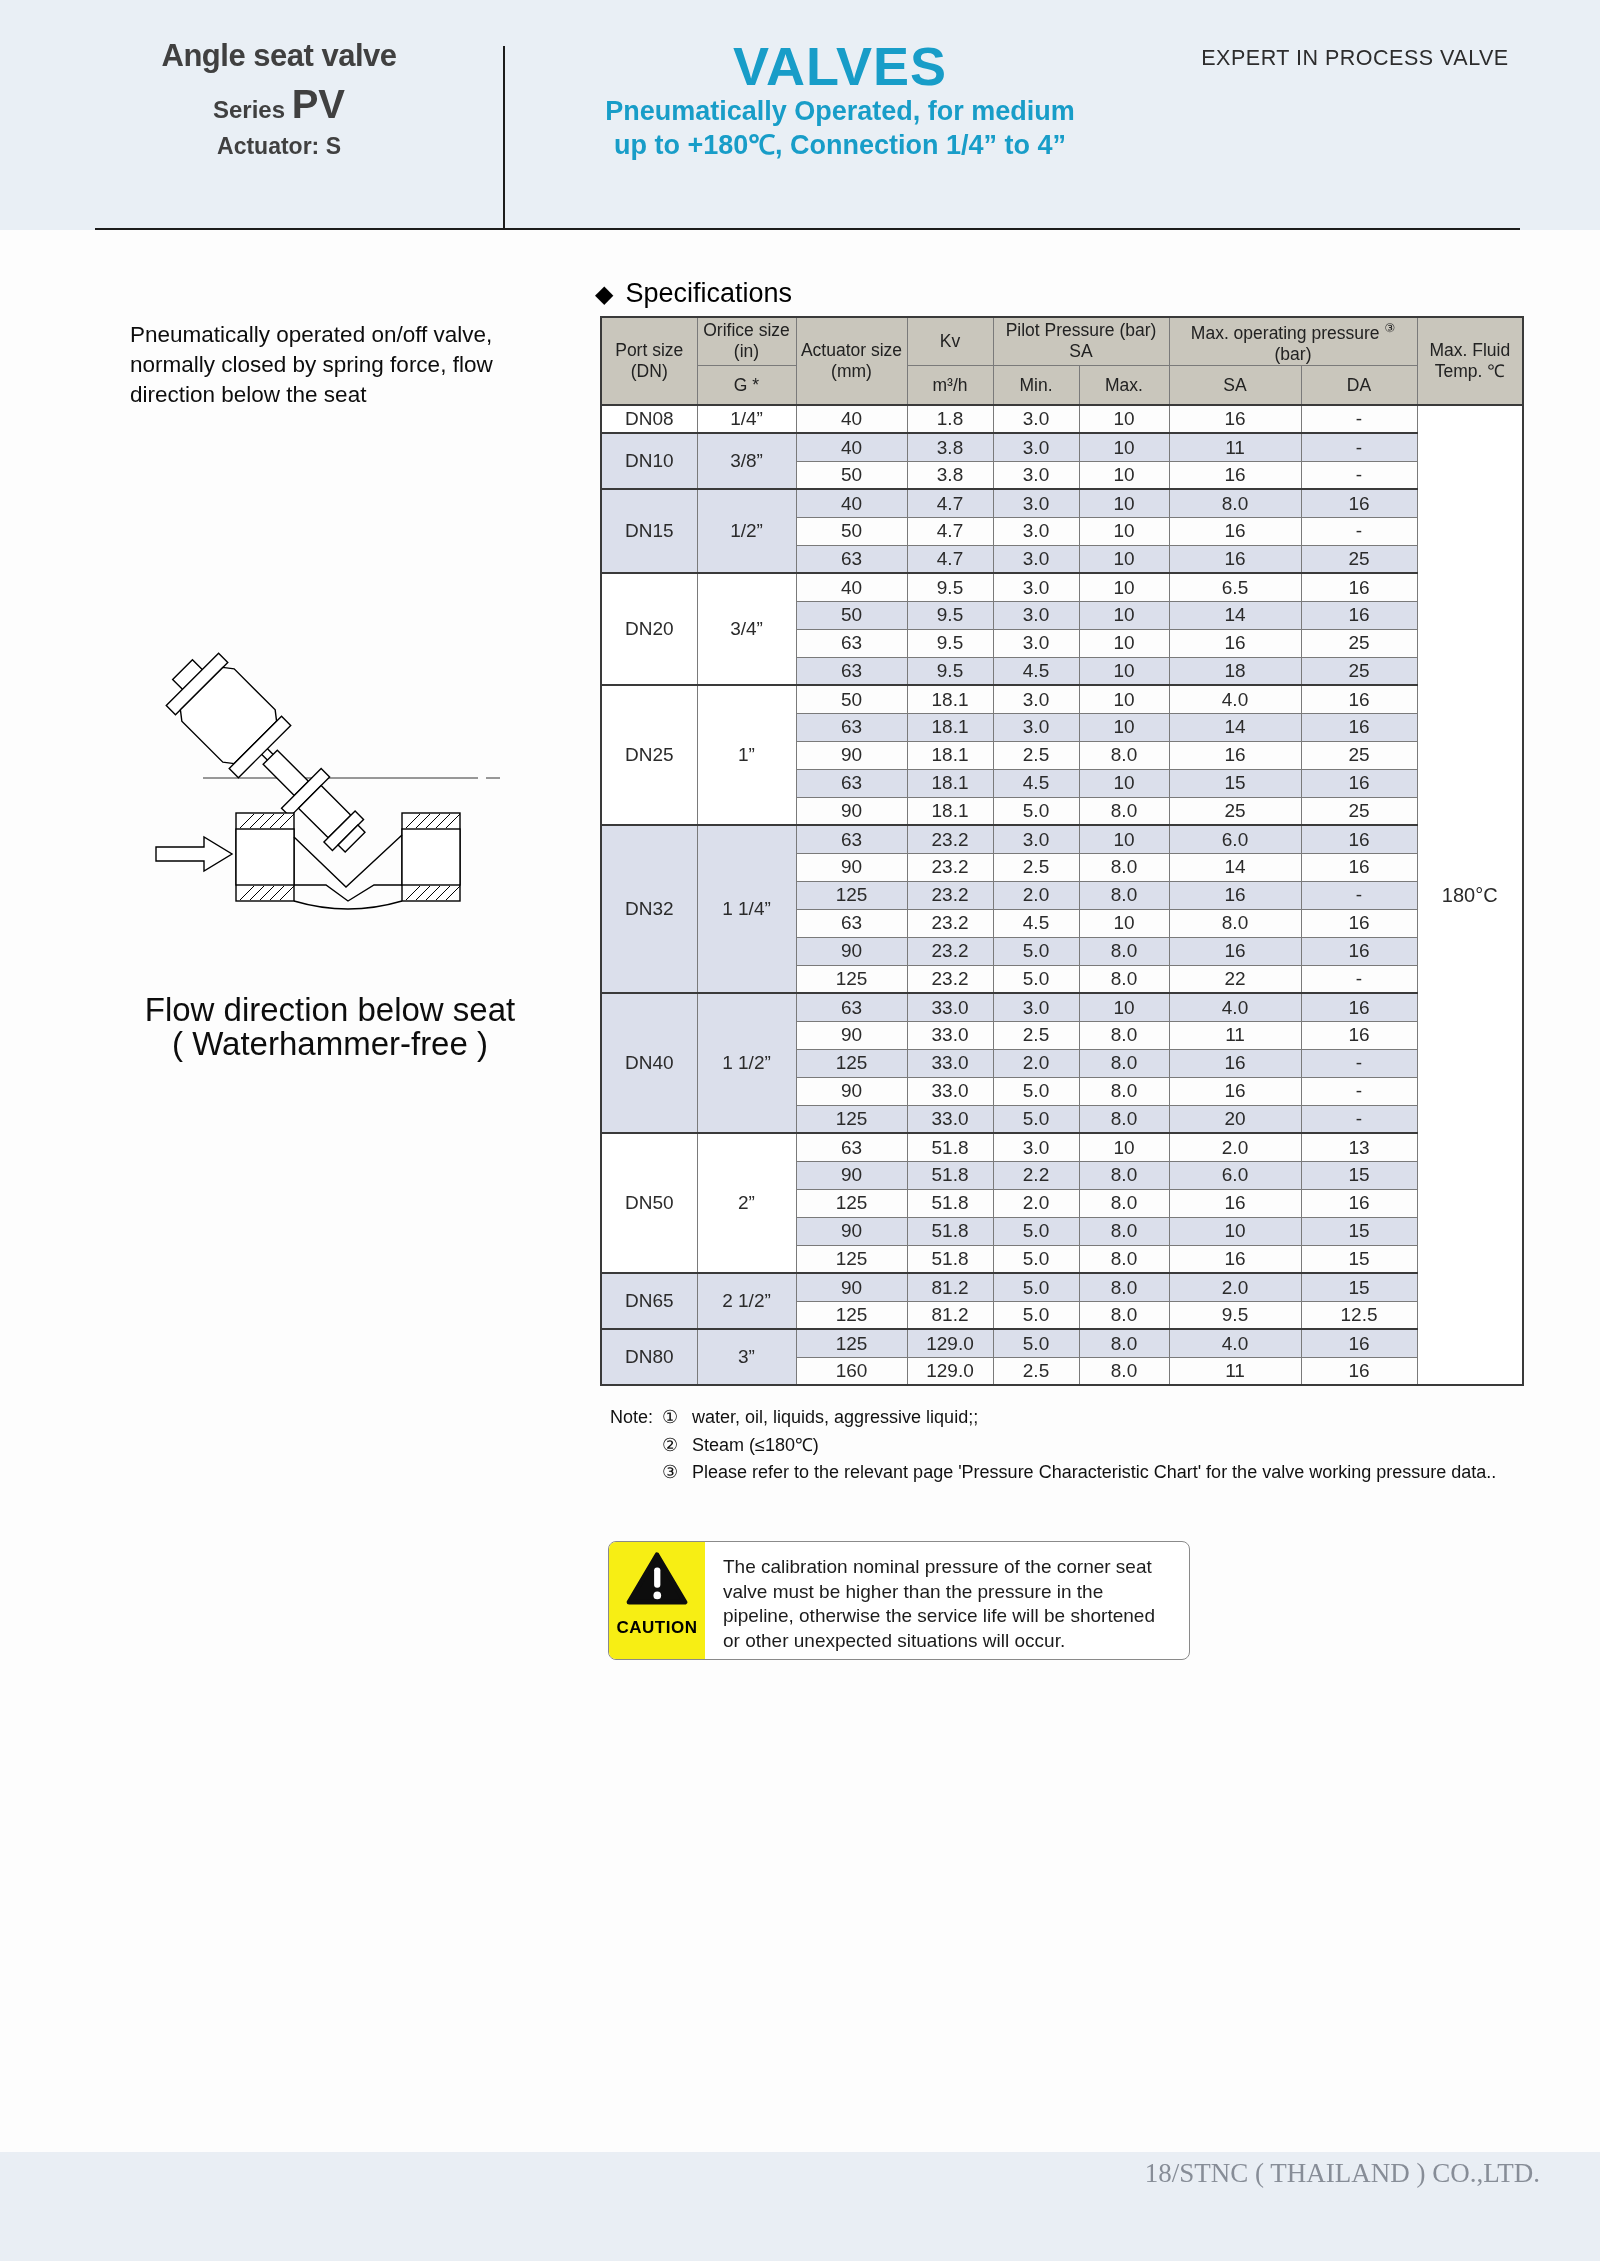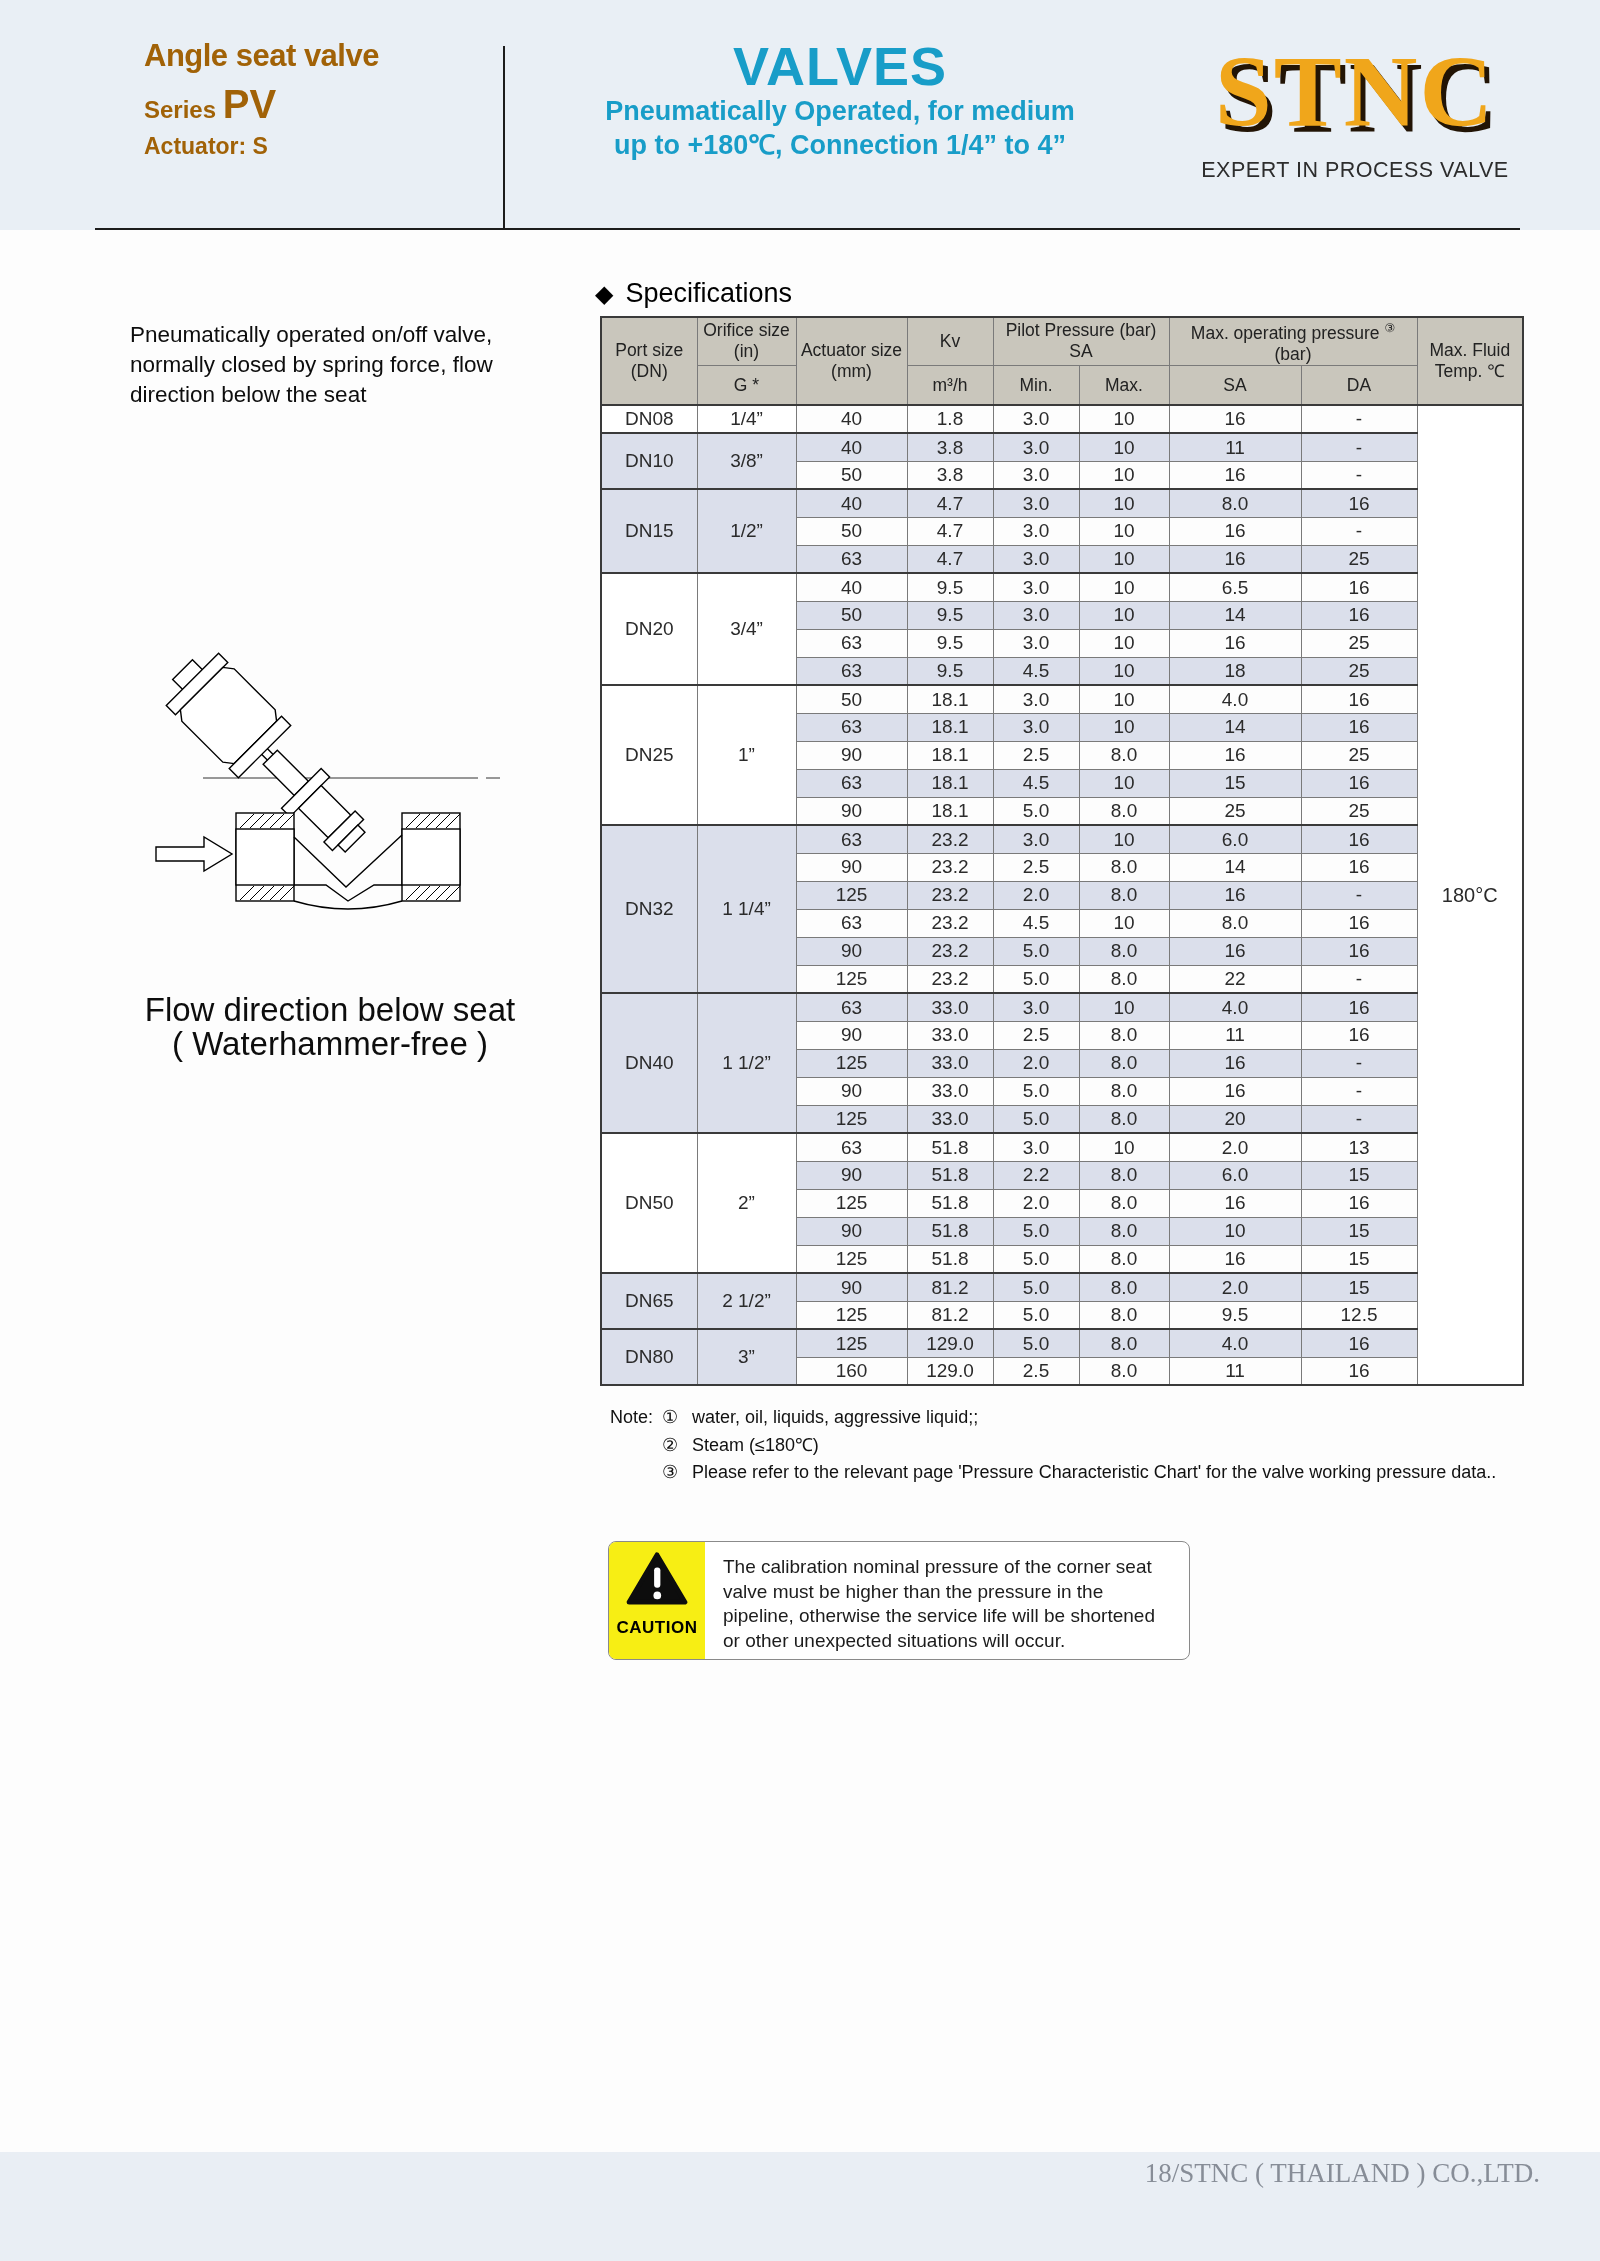--- a/index.html
+++ b/index.html
@@ -4,21 +4,21 @@
 <style>
   * { margin:0; padding:0; box-sizing:border-box; }
   body { font-family:"Liberation Sans", sans-serif; background:#fff; }
   .page { position:relative; width:1600px; height:2261px; background:#fdfdfd; overflow:hidden; }
 
   
   .header-band { position:absolute; left:0; top:0; width:1600px; height:230px; background:#e9eff5; }
   .header-rule { position:absolute; left:95px; top:228px; width:1425px; height:2px; background:#1c1c1c; }
   .vdiv { position:absolute; left:503px; top:46px; width:2px; height:182px; background:#1c1c1c; }
 
-  .brand { position:absolute; left:144px; top:38px; width:310px; color:#a16207; }
+  .brand { position:absolute; left:124px; top:38px; width:310px; text-align:center; color:#404040; }
   .brand .line1 { font-size:31px; font-weight:bold; letter-spacing:-0.5px; }
   .brand .line2 { margin-top:8px; font-size:24px; font-weight:bold; }
   .brand .line2 .pv { font-size:40px; font-weight:bold; letter-spacing:0px; }
   .brand .line3 { margin-top:6px; font-size:23px; font-weight:bold; }
 
   .center-titles { position:absolute; left:520px; top:38px; width:640px; text-align:center; color:#189dc8; }
   .center-titles .valves { font-size:54px; font-weight:bold; letter-spacing:1px; line-height:56px; }
   .center-titles .sub { font-size:27px; font-weight:bold; line-height:34px; }
 
   .logo-block { position:absolute; left:1150px; top:36px; width:410px; text-align:center; }
@@ -83,21 +83,20 @@
     <div class="line3">Actuator: S</div>
   </div>
 
   <div class="center-titles">
     <div class="valves">VALVES</div>
     <div class="sub">Pneumatically Operated, for medium</div>
     <div class="sub">up to +180℃, Connection 1/4” to 4”</div>
   </div>
 
   <div class="logo-block">
-    <div class="logo-text">STNC</div>
     <div class="logo-tagline">EXPERT IN PROCESS VALVE</div>
   </div>
 
   <div class="intro">Pneumatically operated on/off valve, normally closed by spring force, flow direction below the seat</div>
 
   <svg class="valve-svg" width="384" height="340" viewBox="0 0 384 340">
     <g fill="#fff" stroke="#000" stroke-width="1.4">
 
       <line x1="55" y1="193" x2="330" y2="193" stroke="#333" stroke-width="1" fill="none"></line>
       <line x1="338" y1="193" x2="352" y2="193" stroke="#333" stroke-width="1" fill="none"></line>

